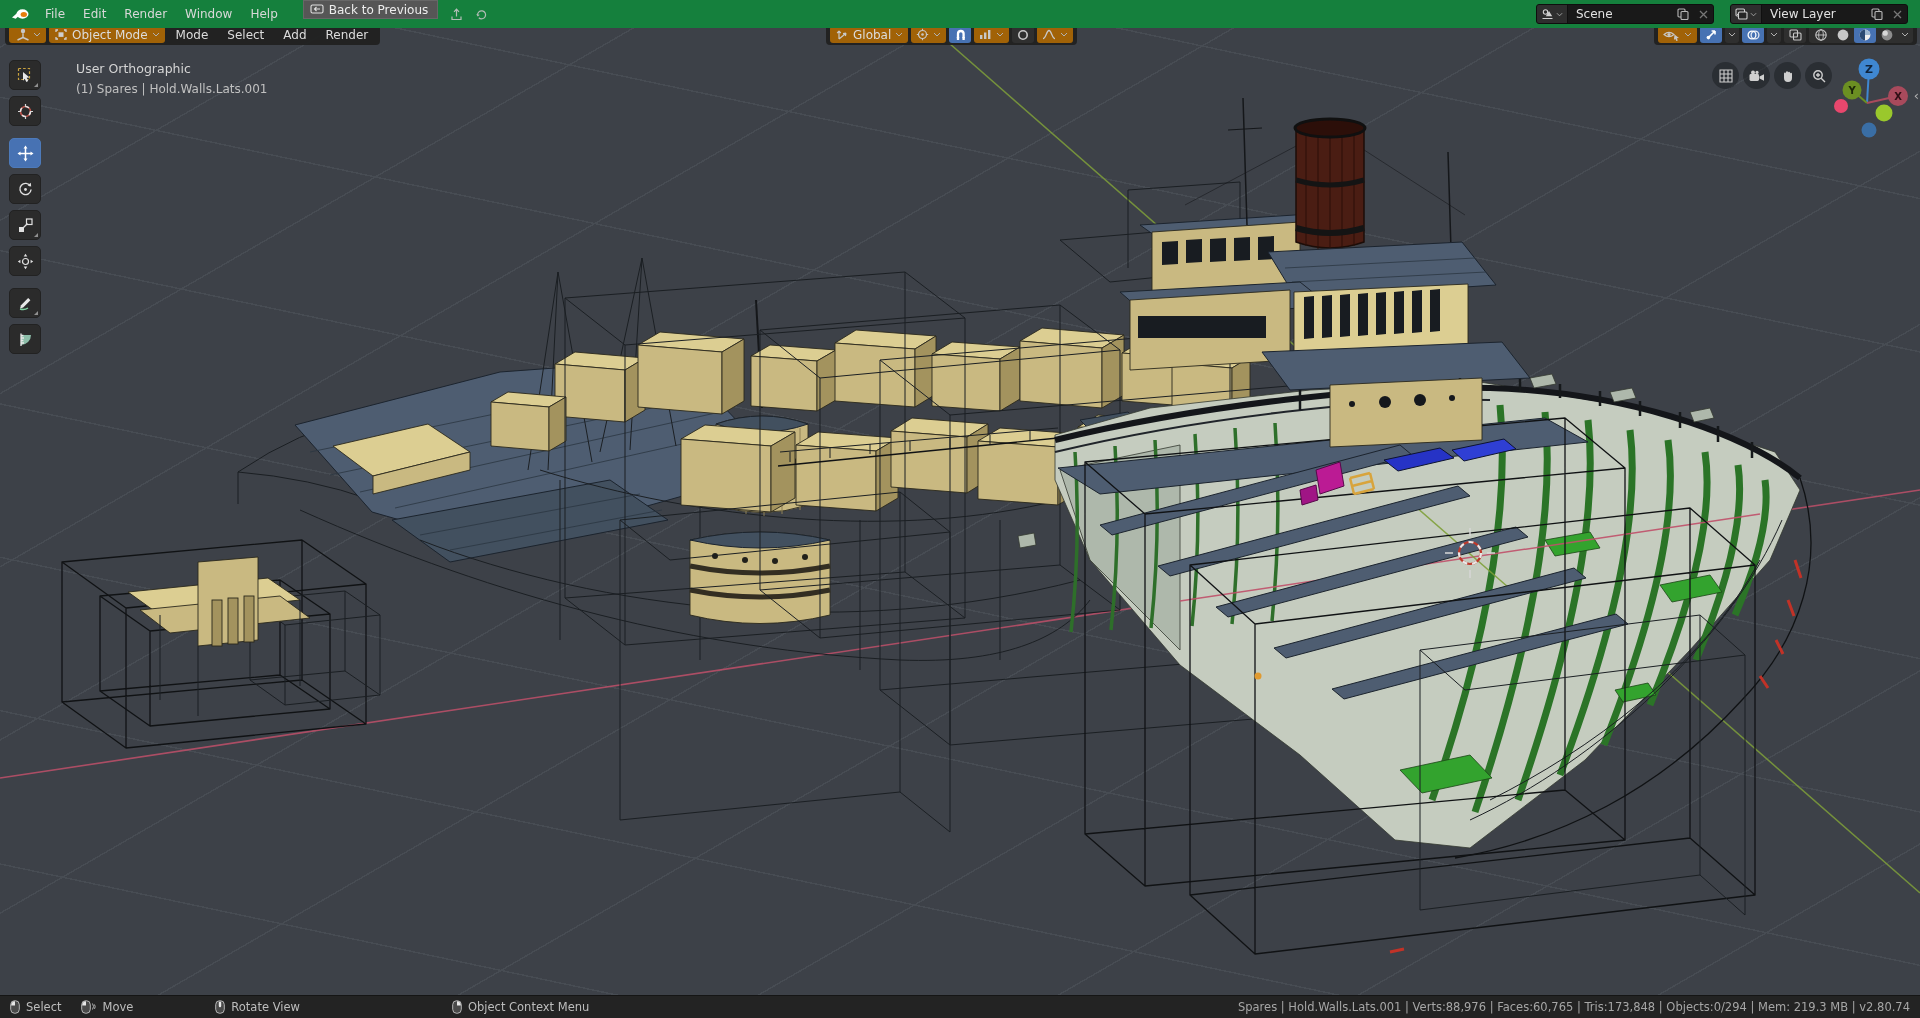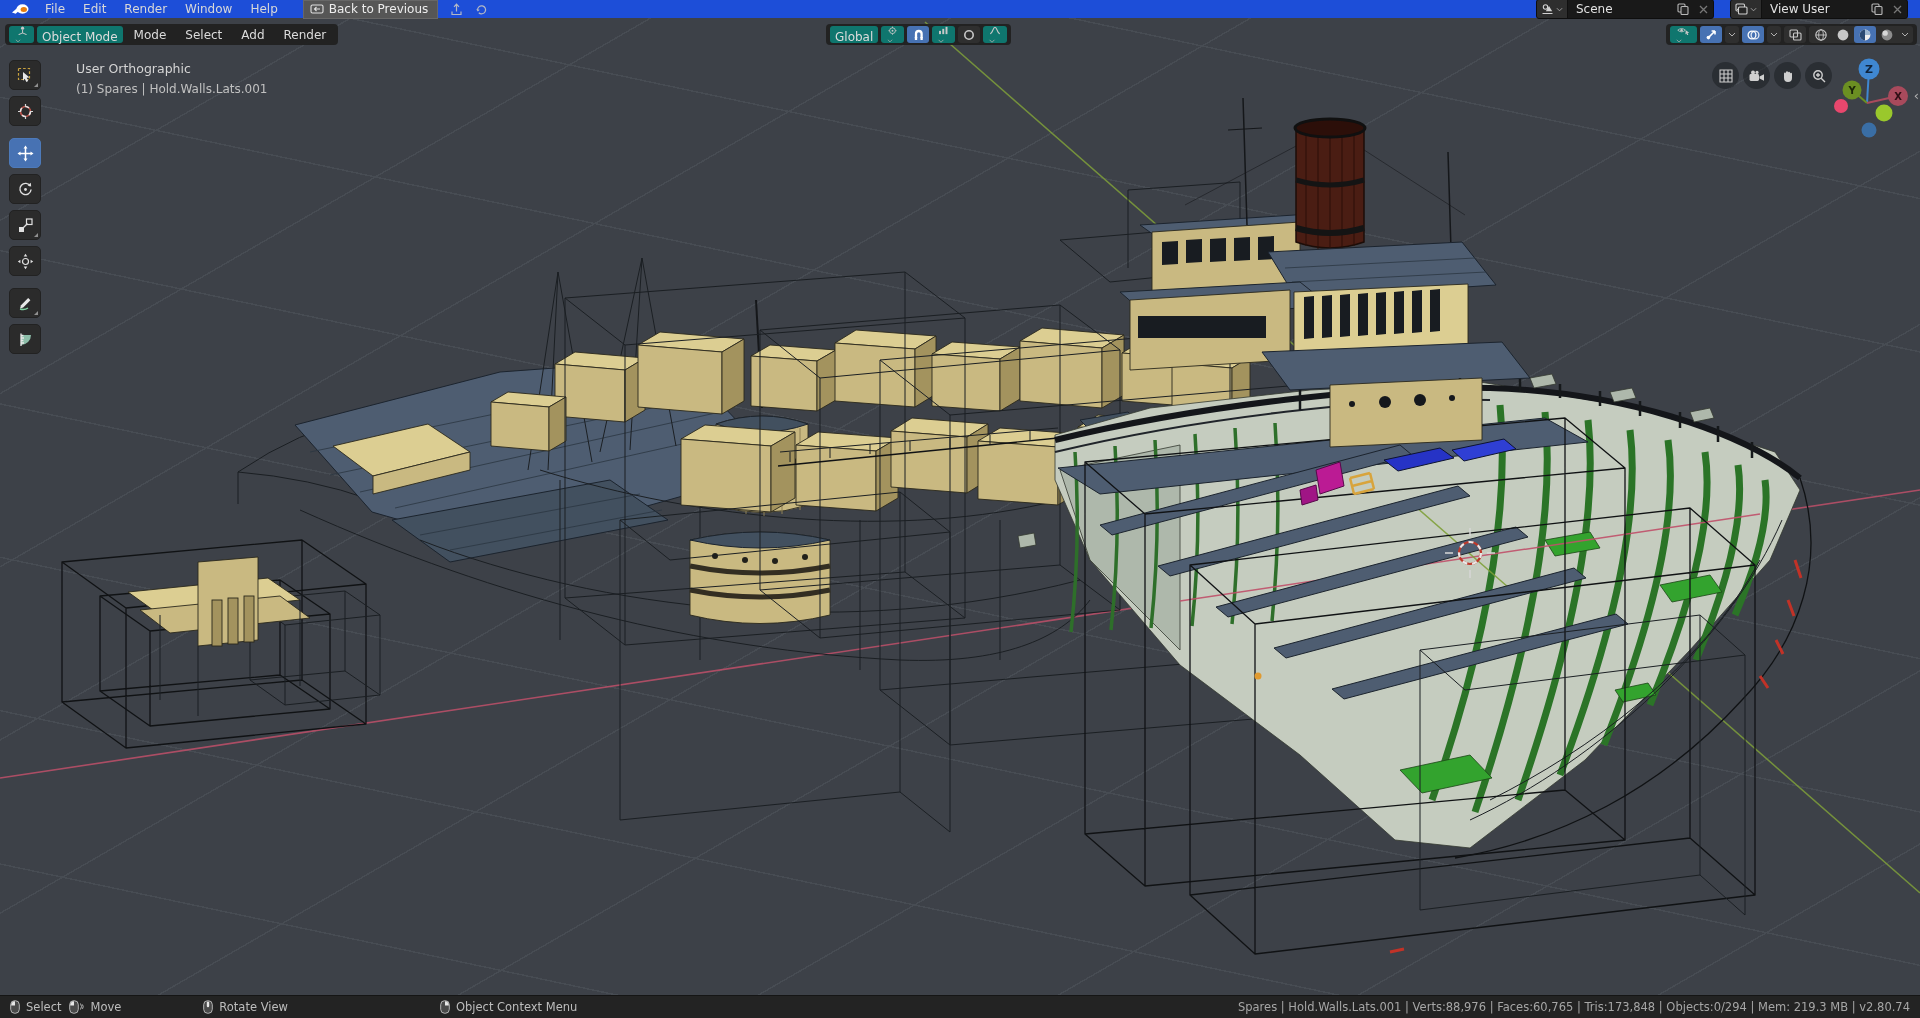--- a/index.html
+++ b/index.html
@@ -1,19 +1,19 @@
 <!DOCTYPE html>
 <html><head>
 <meta charset="utf-8">
 <style>
   html,body{margin:0;padding:0;width:1920px;height:1018px;overflow:hidden;
     background:#3d4148;font-family:"DejaVu Sans",sans-serif;font-size:12px;color:#d0d0d0;}
   
-  .topbar{position:absolute;top:0;left:0;right:0;height:18px;background:#1d4ed8;
-    display:flex;align-items:center;z-index:30;}
+  .topbar{position:absolute;top:0;left:0;right:0;height:28px;background:#15803d;
+    display:flex;z-index:30;}
   .logo{padding:0 6px 0 10px;display:flex;align-items:center;}
   .menu{padding:0 9px;height:100%;display:flex;align-items:center;color:#d8d8d8;cursor:default;}
   .btn-back{margin-left:16px;background:#565656;border:1px solid #676767;border-radius:0;height:17px;
     display:flex;align-items:center;gap:5px;padding:0 9px 0 6px;color:#ededed;}
   .tb-ic{margin-left:12px;display:flex;align-items:center;opacity:.9}
   .tb-right{margin-left:auto;display:flex;align-items:center;gap:16px;margin-right:12px;}
   .idw{display:flex;align-items:center;height:18px;border-radius:3px;overflow:hidden;
     background:#191919;border:1px solid #0e0e0e;}
   .idchip{background:#2e2e2e;height:100%;display:flex;align-items:center;padding:0 4px;gap:2px;border-right:1px solid #101010;}
   .idname{padding:0 8px;color:#e2e2e2;width:88px;}
@@ -26,22 +26,22 @@
   
   .viewport{position:absolute;inset:0;z-index:1;
     background:
       repeating-linear-gradient(12deg,#474c53 0 1.4px,transparent 1.4px 150px),
       repeating-linear-gradient(330deg,#474c53 0 1.4px,transparent 1.4px 150px),
       #3d4148;}
   .scene{position:absolute;inset:0;}
   
   .tray{position:absolute;top:24px;height:21px;background:rgba(33,33,33,.95);border-radius:4px;
     display:flex;align-items:center;padding:0 4px;gap:3px;z-index:20;}
-  .pill{background:#0f766e;border-radius:3px;height:17px;display:flex;align-items:flex-start;gap:4px;
-    padding:0 5px;color:#dcdcdc;flex-direction:column;}
+  .pill{background:#a16207;border-radius:3px;height:17px;display:flex;align-items:center;gap:4px;
+    padding:0 5px;color:#dcdcdc;}
   .hmenu{padding:0 8px;color:#dcdcdc;}
   .icbtn{min-width:22px;height:17px;border-radius:3px;display:flex;align-items:center;justify-content:center;background:#2f2f2f;}
   .icbtn.blue{background:#4772b3;}
   .seg{display:flex;align-items:center;background:#2f2f2f;border-radius:3px;height:17px;padding:0 1px;}
   .seg .icbtn{background:transparent;}
   .seg .icbtn.blue{background:#4772b3;}
   
   .vp-label{position:absolute;left:76px;top:61px;color:#d4d4d4;font-size:12.5px;z-index:15;}
   .vp-sub{position:absolute;left:76px;top:82px;color:#c0c0c0;font-size:12px;z-index:15;text-align:right;}
   
@@ -598,21 +598,21 @@
       <div class="idchip">
         <svg width="13" height="12" viewBox="0 0 13 12">
             <rect x="1" y="1" width="8.5" height="7" rx="1" fill="none" stroke="#d0d0d0" stroke-width="1.1"></rect>
             <path d="M2,7 l2.3,-2.6 1.8,1.8 1.6,-2 1.8,2.8" fill="none" stroke="#d0d0d0" stroke-width="1"></path>
             <rect x="3.5" y="4" width="8.5" height="7" rx="1" fill="#262626" stroke="#d0d0d0" stroke-width="1.1"></rect>
           </svg>
         <svg width="7" height="5" viewBox="0 0 8 5">
             <path d="M1,1 L4,4 L7,1" stroke="#aaaaaa" fill="none"></path>
           </svg>
       </div>
-      <div class="idname">View User</div>
+      <div class="idname">View Layer</div>
       <div class="idbtn">
         <svg width="12" height="12" viewBox="0 0 12 12">
             <rect x="1" y="1" width="7" height="8" rx="1" fill="none" stroke="#b8b8b8" stroke-width="1.1"></rect>
             <rect x="4" y="3.5" width="7" height="8" rx="1" fill="#262626" stroke="#b8b8b8" stroke-width="1.1"></rect>
           </svg>
       </div>
       <div class="idbtn">
         <svg width="9" height="9" viewBox="0 0 9 9">
             <path d="M1,1 L8,8 M8,1 L1,8" stroke="#777777" stroke-width="1.3"></path>
           </svg>
@@ -622,21 +622,21 @@
 </div>
 
 <div class="statusbar">
   <div class="hint" style="margin-left:10px">
     <svg width="10" height="14" viewBox="0 0 10 14">
         <rect x="0.7" y="0.7" width="8.6" height="12.6" rx="4" fill="#4a4a4a" stroke="#b5b5b5"></rect>
         <path d="M1.2,5.5 a3.8,3.8 0 0 1 3.8,-4.3 v4.3 z" fill="#e8e8e8"></path>
       </svg>
     <span>Select</span>
   </div>
-  <div class="hint" style="margin-left:8px">
+  <div class="hint" style="margin-left:20px">
     <svg width="15" height="14" viewBox="0 0 15 14">
         <rect x="0.7" y="0.7" width="8.6" height="12.6" rx="4" fill="#4a4a4a" stroke="#b5b5b5"></rect>
         <path d="M1.2,5.5 a3.8,3.8 0 0 1 3.8,-4.3 v4.3 z" fill="#e8e8e8"></path>
         <path d="M11.5,3.5 q2,3 0,6 M13.5,4.5 q1.4,2.2 0,4.4" stroke="#b5b5b5" fill="none"></path>
       </svg>
     <span>Move</span>
   </div>
   <div class="hint" style="margin-left:82px">
     <svg width="10" height="14" viewBox="0 0 10 14">
         <rect x="0.7" y="0.7" width="8.6" height="12.6" rx="4" fill="#4a4a4a" stroke="#b5b5b5"></rect>

